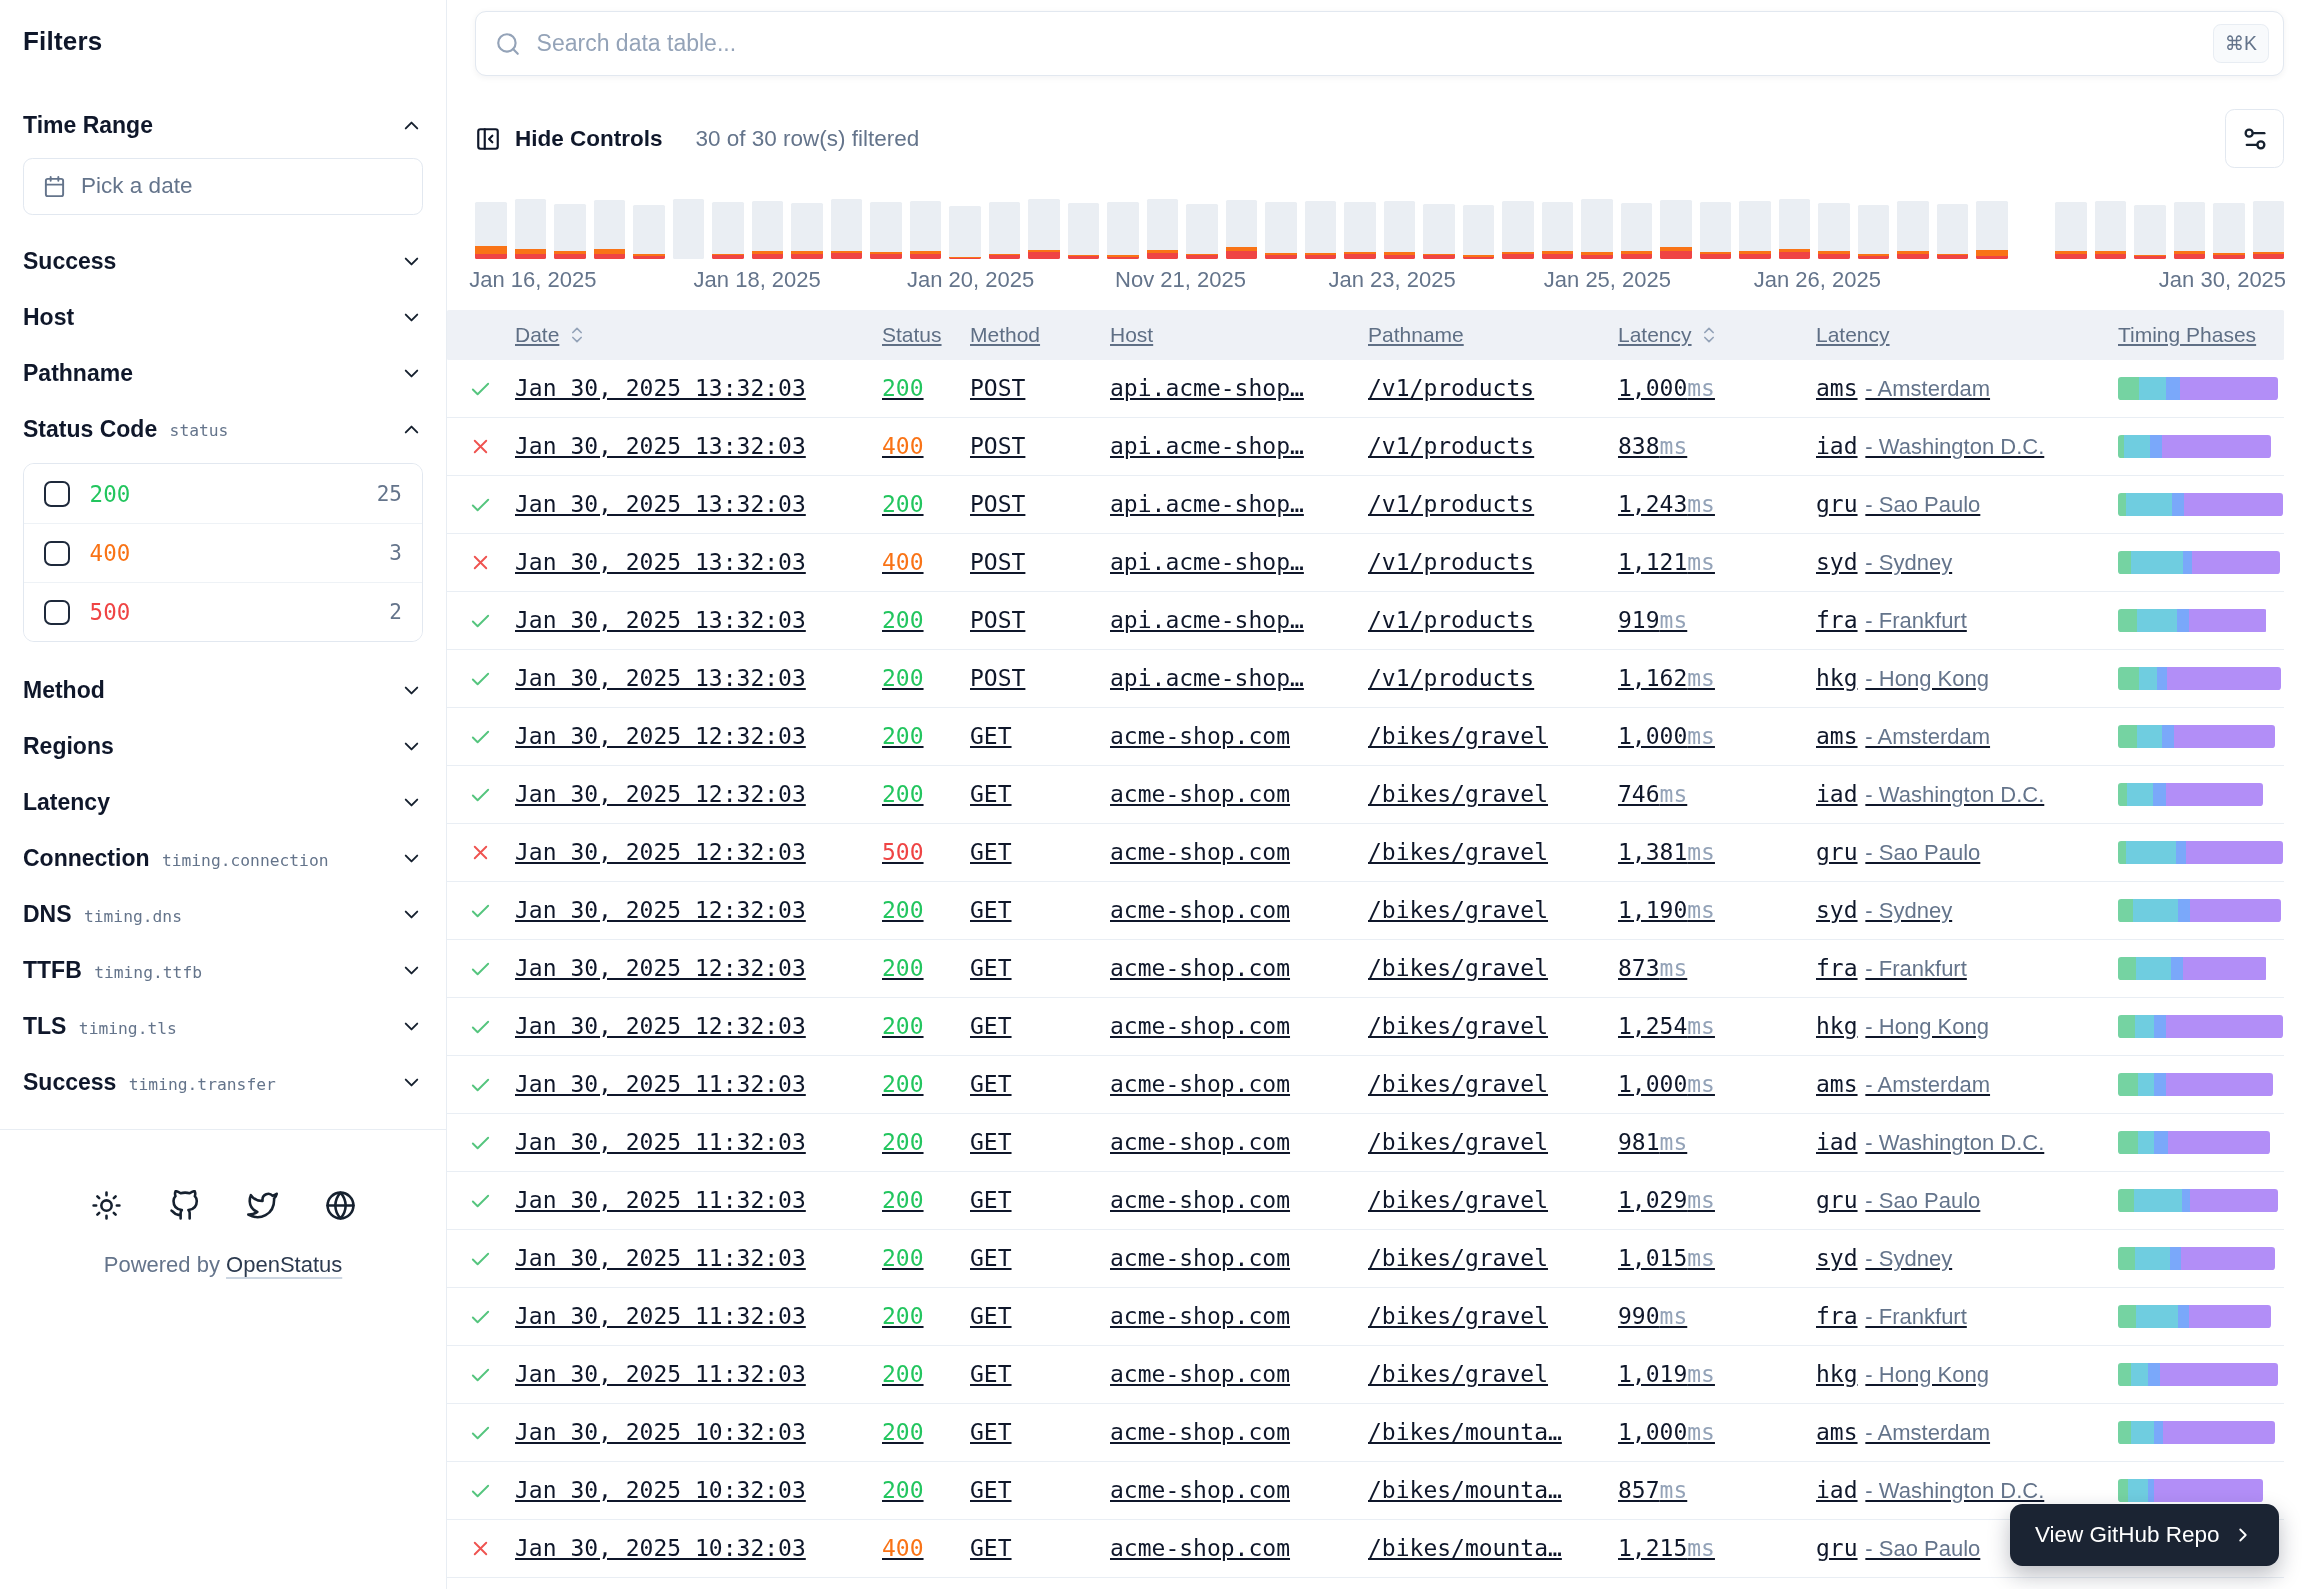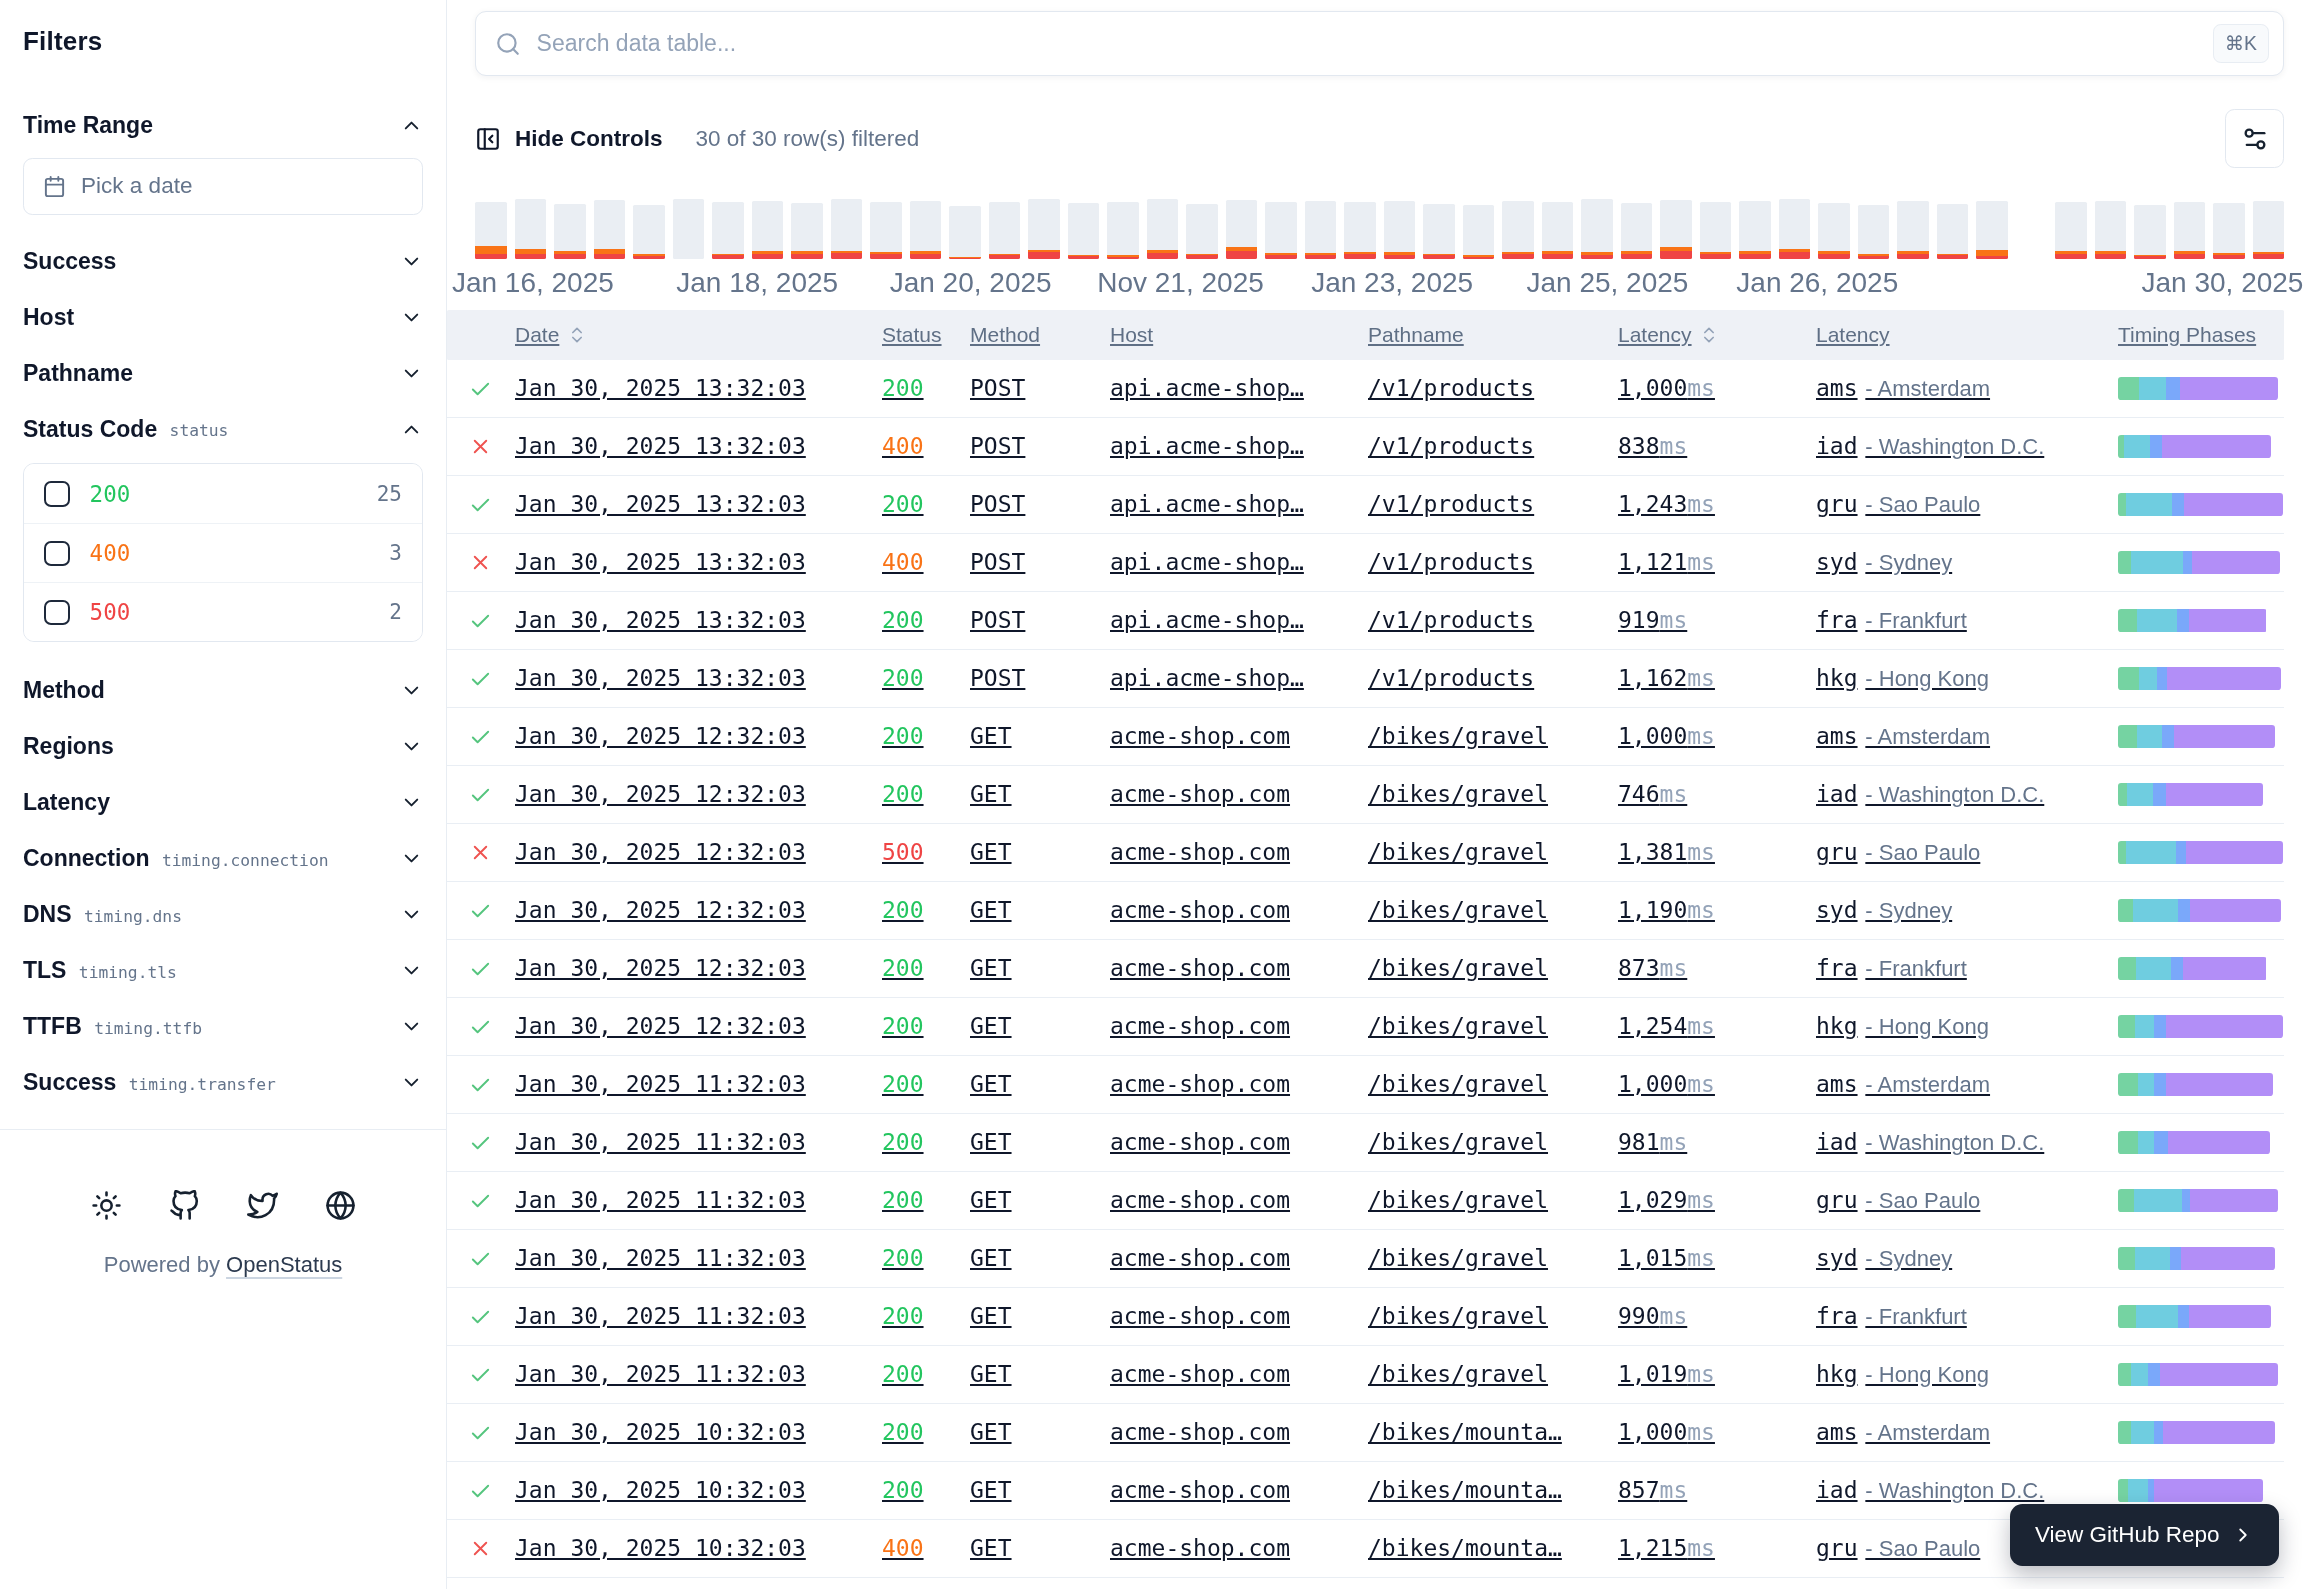--- a/index.html
+++ b/index.html
@@ -43,21 +43,21 @@
   .filter-summary{font-size:22.5px;color:#64748b;}
   .settings-btn{margin-left:auto;width:59px;height:59px;border:1.6px solid #e2e8f0;border-radius:9.3px;background:#fff;
     display:flex;align-items:center;justify-content:center;color:#16212f;cursor:pointer;}
 
   
   .chart{margin-top:31px;}
   .bars{display:flex;gap:7.8px;height:60px;align-items:flex-end;}
   .slot{flex:1;height:100%;display:flex;align-items:flex-end;}
   .gbar{width:100%;background:#eaeef3;display:flex;flex-direction:column;justify-content:flex-end;border-radius:1.6px;overflow:hidden;}
   .seg-o,.seg-r{width:100%;}
-  .xlabels{position:relative;height:26px;margin-top:7.8px;font-size:28px;color:#64748b;}
+  .xlabels{position:relative;height:26px;margin-top:7.8px;font-size:22px;color:#64748b;}
   .xlabel{position:absolute;top:0;transform:translateX(-50%);white-space:nowrap;}
 
   
   .grid{display:grid;grid-template-columns:68px 367px 88px 140px 258px 250px 198px 302px 165px;align-items:center;text-decoration:underline;}
   .table-wrap{margin-top:17px;margin-right:23px;}
   .thead{background:#eef1f6;height:50px;color:#5f6f85;font-size:21px;border-radius:1.6px;}
   .th{display:flex;align-items:center;gap:7.8px;}
   .sort-ic{color:#94a3b8;display:flex;}
   .trow{height:58px;border-bottom:1.6px solid #e9eef4;font-family:"DejaVu Sans Mono",monospace;font-size:23px;color:#0f172a;cursor:pointer;}
   .c-check{padding-left:22px;display:flex;}
@@ -182,31 +182,31 @@
           <div class="sec-row">
             <span class="sec-label">DNS</span>
             <span class="sec-code">timing.dns</span>
             <span class="sec-chev">
               <svg width="23" height="23" viewBox="0 0 24 24" fill="none" stroke="currentColor" stroke-width="2" stroke-linecap="round" stroke-linejoin="round">
                 <path d="m6 9 6 6 6-6"></path>
               </svg>
             </span>
           </div>
           <div class="sec-row">
+            <span class="sec-label">TTFB</span>
+            <span class="sec-code">timing.ttfb</span>
+            <span class="sec-chev">
+              <svg width="23" height="23" viewBox="0 0 24 24" fill="none" stroke="currentColor" stroke-width="2" stroke-linecap="round" stroke-linejoin="round">
+                <path d="m6 9 6 6 6-6"></path>
+              </svg>
+            </span>
+          </div>
+          <div class="sec-row">
             <span class="sec-label">TLS</span>
             <span class="sec-code">timing.tls</span>
-            <span class="sec-chev">
-              <svg width="23" height="23" viewBox="0 0 24 24" fill="none" stroke="currentColor" stroke-width="2" stroke-linecap="round" stroke-linejoin="round">
-                <path d="m6 9 6 6 6-6"></path>
-              </svg>
-            </span>
-          </div>
-          <div class="sec-row">
-            <span class="sec-label">TTFB</span>
-            <span class="sec-code">timing.ttfb</span>
             <span class="sec-chev">
               <svg width="23" height="23" viewBox="0 0 24 24" fill="none" stroke="currentColor" stroke-width="2" stroke-linecap="round" stroke-linejoin="round">
                 <path d="m6 9 6 6 6-6"></path>
               </svg>
             </span>
           </div>
           <div class="sec-row">
             <span class="sec-label">Success</span>
             <span class="sec-code">timing.transfer</span>
             <span class="sec-chev">

